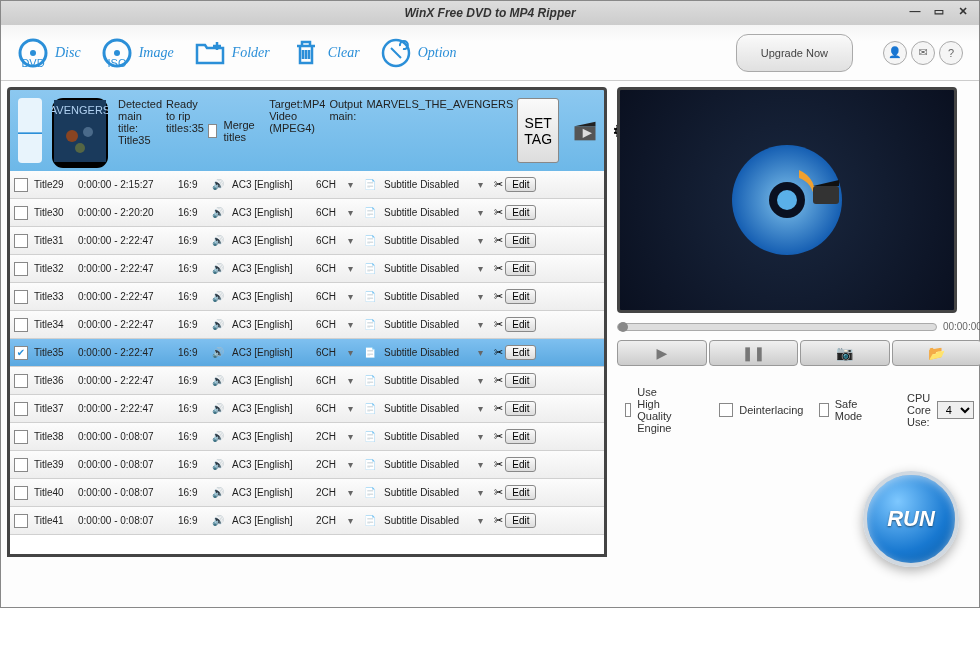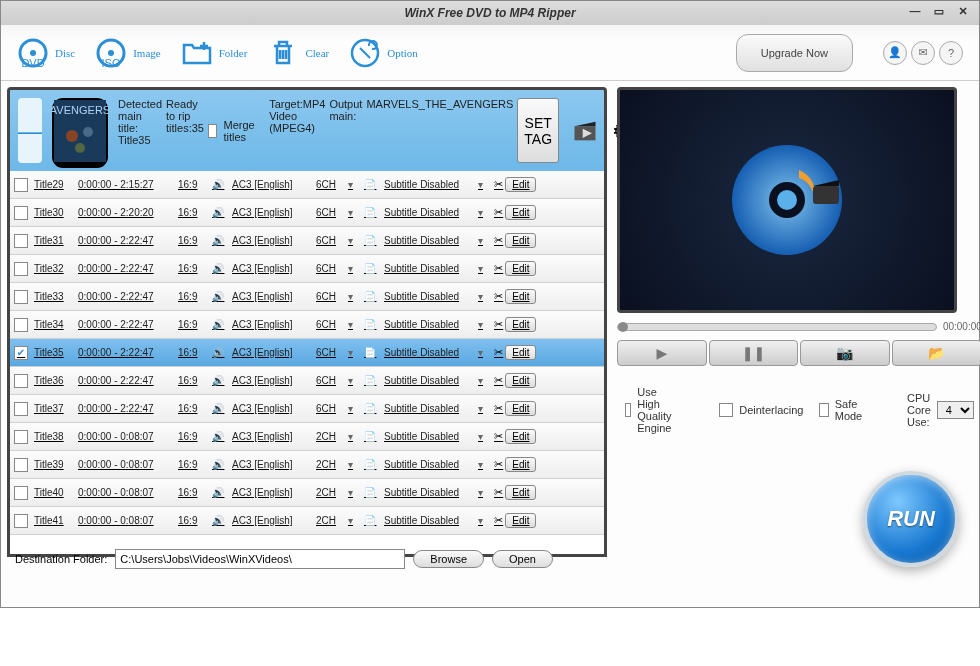--- a/index.html
+++ b/index.html
@@ -5,35 +5,35 @@
 * { margin: 0; padding: 0; box-sizing: border-box; font-family: Arial, sans-serif; font-size: 11px; }
 body { background: #fff; width: 980px; height: 666px; overflow: hidden; }
 .window { width: 980px; height: 608px; background: linear-gradient(#e8e8e8, #fdfdfd 40px); border: 1px solid #888; position: relative; }
 .titlebar { height: 24px; background: linear-gradient(#ddd, #ccc); display: flex; align-items: center; position: relative; }
 .title { position: absolute; left: 50%; transform: translateX(-50%); font-weight: bold; font-style: italic; color: #333; font-size: 12px; }
 .win-controls { position: absolute; right: 8px; top: 2px; display: flex; gap: 8px; }
 .win-btn { width: 16px; height: 16px; display: flex; align-items: center; justify-content: center; cursor: pointer; color: #333; font-weight: bold; }
 .toolbar { height: 56px; display: flex; align-items: center; padding: 0 16px; gap: 20px; border-bottom: 1px solid #ccc; }
 .tool-item { display: flex; align-items: center; gap: 6px; cursor: pointer; }
 .tool-icon { width: 32px; height: 32px; display: flex; align-items: center; justify-content: center; color: #2b8fd8; }
-.tool-label { color: #2b8fd8; font-size: 11px; font-family: Georgia, serif; }
+.tool-label { color: #2b8fd8; font-size: 14px; font-family: Georgia, serif; font-style: italic; }
 .upgrade-btn { margin-left: auto; background: linear-gradient(#fafafa, #e0e0e0); border: 1px solid #aaa; border-radius: 12px; padding: 12px 24px; cursor: pointer; font-size: 11px; color: #444; }
 .right-icons { display: flex; gap: 4px; margin-left: 10px; }
 .round-icon { width: 24px; height: 24px; border: 1px solid #aaa; border-radius: 50%; display: flex; align-items: center; justify-content: center; cursor: pointer; background: #f5f5f5; color: #666; }
 .content { display: flex; padding: 6px; gap: 10px; }
 .left-panel { width: 600px; }
 .main-info { background: linear-gradient(#8cc8f0, #6db8e8); border: 3px solid #444; border-bottom: none; border-radius: 4px 4px 0 0; display: flex; padding: 8px; gap: 10px; height: 84px; }
 .collapse-btn { width: 40px; display: flex; align-items: center; justify-content: center; font-size: 24px; color: #2b8fd8; background: #e8f4fc; border-radius: 4px; cursor: pointer; }
 .thumb { width: 60px; height: 70px; background: #000; display: flex; align-items: flex-start; justify-content: center; border-radius: 11px; }
 .thumb svg { width: 56px; height: 66px; }
 .info-col { display: flex; flex-direction: row; gap: 4px; font-size: 11px; color: #222; }
 .info-row { display: flex; align-items: center; gap: 6px; }
 .settag { background: linear-gradient(#fafafa, #ddd); border: 1px solid #888; border-radius: 3px; padding: 1px 6px; font-size: 14px; cursor: pointer; }
 .mini-icon { width: 32px; height: 32px; display: flex; align-items: center; justify-content: center; cursor: pointer; font-size: 20px; }
-.title-list { border: 3px solid #444; border-top: none; height: 386px; overflow-y: scroll; background: #fff; text-decoration: underline; }
+.title-list { border: 3px solid #444; border-top: none; height: 386px; overflow-y: scroll; background: #fff; }
 .title-row { display: flex; align-items: center; height: 28px; border-bottom: 1px solid #d0d0d0; padding: 0 4px; gap: 6px; background: linear-gradient(#fcfcfc, #eeeeee); }
 .title-row.selected { background: linear-gradient(#7ec0f0, #5aa8e0); }
 .chk { width: 14px; height: 14px; border: 1px solid #888; background: #fff; cursor: pointer; display: flex; align-items: center; justify-content: center; }
 .chk.checked::after { content: '✔'; color: #2b8fd8; font-size: 10px; }
 .cell { font-size: 10px; color: #222; white-space: nowrap; overflow: hidden; }
 .c-title { width: 38px; }
 .c-time { width: 94px; }
 .c-ratio { width: 28px; }
 .c-spk { width: 14px; color: #333; }
 .c-audio { width: 78px; }
@@ -442,19 +442,13 @@
               <span>CPU Core Use:</span>
               <select class="cpu-select"><option>4</option></select>
             </div>
         </div>
       </div>
     </div>
   </div>
 
   <div class="run-btn">RUN</div>
 
-  <div class="dest-row">
-    <span>Destination Folder:</span>
-    <input class="dest-input" value="C:\Users\Jobs\Videos\WinXVideos\" style="">
-    <button class="dest-btn">Browse</button>
-    <button class="dest-btn">Open</button>
-  </div>
 </div>
 
 </body></html>

